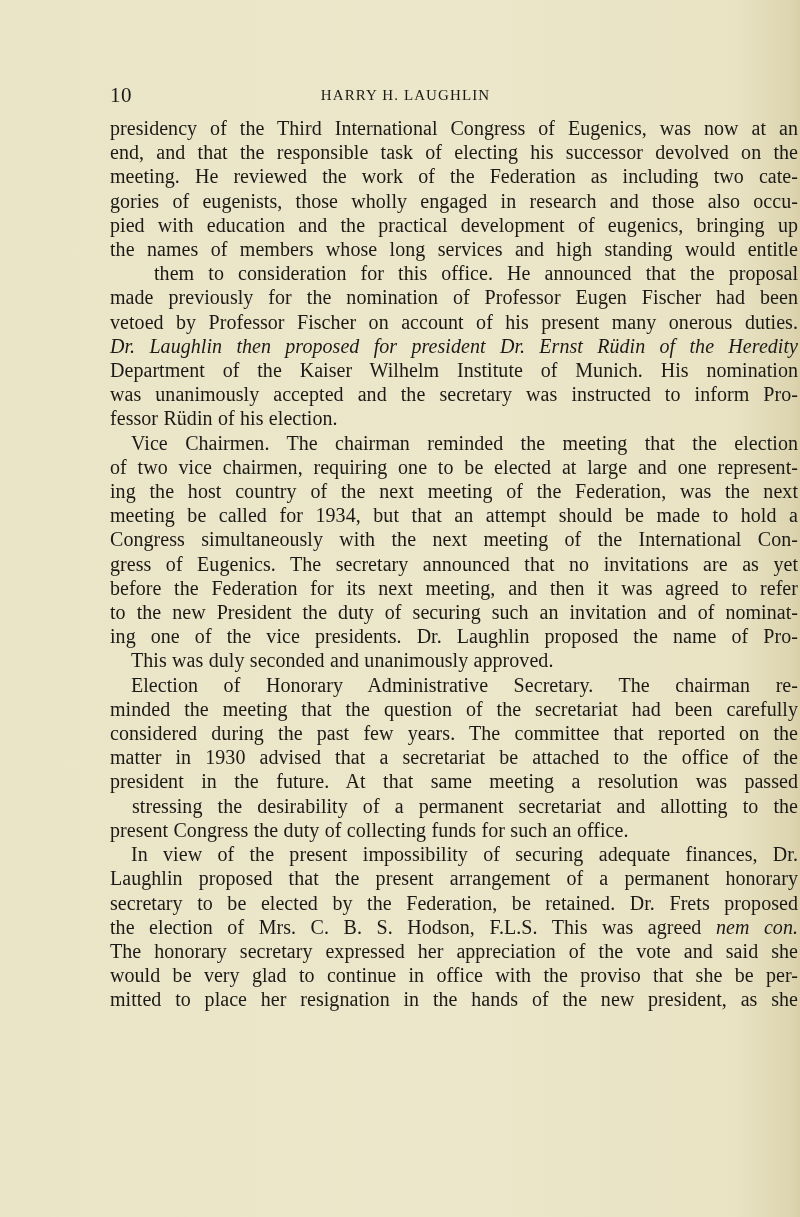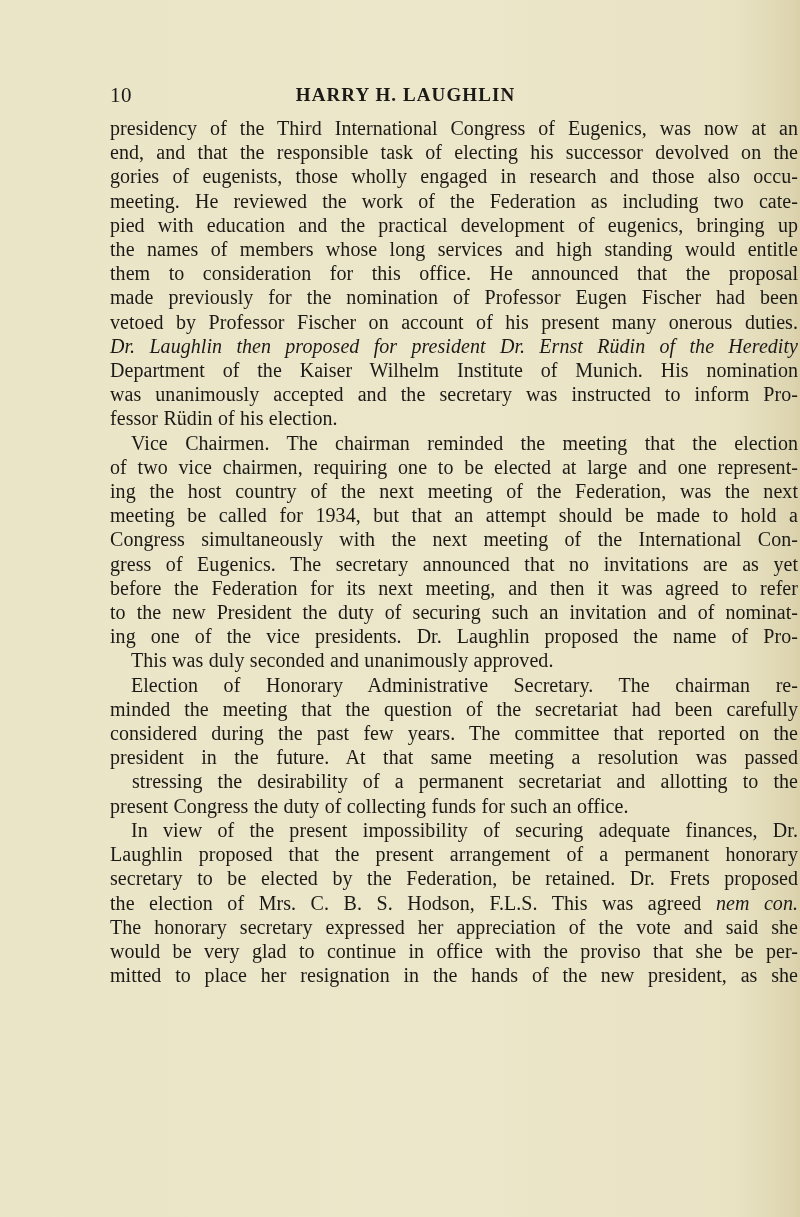--- a/index.html
+++ b/index.html
@@ -37,26 +37,25 @@
       font-size: 21px;
       line-height: 30px;
       letter-spacing: 0.5px;
     }
     .running-title {
       position: absolute;
       left: 0;
       right: 0;
       top: 3px;
       text-align: center;
-      font-size: 19px;
+      font-size: 15px;
       line-height: 24px;
       letter-spacing: 1.1px;
       padding-left: 0;
       margin-left: -95px;
-      font-weight: bold;
     }
     .body-text {
       position: absolute;
       left: 110px;
       top: 116px;
       width: 688px;
       font-size: 20px;
       line-height: 24.2px;
       text-align: justify;
       letter-spacing: 0.05px;
@@ -80,25 +79,25 @@
 <div class="page">
 
   <div class="running-head">
     <span class="page-number">10</span>
     <div class="running-title">HARRY H. LAUGHLIN</div>
   </div>
 
   <div class="body-text">
     <p class="line" style="text-align-last: justify;">presidency of the Third International Congress of Eugenics, was now at an</p>
     <p class="line" style="text-align-last: justify;">end, and that the responsible task of electing his successor devolved on the</p>
+    <p class="line" style="text-align-last: justify;">meeting.  He reviewed the work of the Federation as including two cate-</p>
     <p class="line" style="text-align-last: justify;">gories of eugenists, those wholly engaged in research and those also occu-</p>
-    <p class="line" style="text-align-last: justify;">meeting.  He reviewed the work of the Federation as including two cate-</p>
     <p class="line" style="text-align-last: justify;">pied with education and the practical development of eugenics, bringing up</p>
     <p class="line" style="text-align-last: justify;">the names of members whose long services and high standing would entitle</p>
-    <p class="line" style="text-align-last: justify;">them to consideration for this office.  He announced that the proposal</p>
+    <p class="line" style="text-align-last: justify; margin-left: 44px;">them to consideration for this office.  He announced that the proposal</p>
     <p class="line" style="text-align-last: justify;">made previously for the nomination of Professor Eugen Fischer had been</p>
     <p class="line" style="text-align-last: justify;">vetoed by Professor Fischer on account of his present many onerous duties.</p>
     <p class="line" style="text-align-last: justify; font-style: italic;">Dr. Laughlin then proposed for president Dr. Ernst Rüdin of the Heredity</p>
     <p class="line" style="text-align-last: justify;">Department of the Kaiser Wilhelm Institute of Munich.  His nomination</p>
     <p class="line" style="text-align-last: justify;">was unanimously accepted and the secretary was instructed to inform Pro-</p>
     <p class="line">fessor Rüdin of his election.</p>
 
     <p class="line indent" style="text-align-last: justify;">Vice Chairmen.  The chairman reminded the meeting that the election</p>
     <p class="line" style="text-align-last: justify;">of two vice chairmen, requiring one to be elected at large and one represent-</p>
     <p class="line" style="text-align-last: justify;">ing the host country of the next meeting of the Federation, was the next</p>
@@ -107,20 +106,21 @@
     <p class="line" style="text-align-last: justify;">gress of Eugenics.  The secretary announced that no invitations are as yet</p>
     <p class="line" style="text-align-last: justify;">before the Federation for its next meeting, and then it was agreed to refer</p>
     <p class="line" style="text-align-last: justify;">to the new President the duty of securing such an invitation and of nominat-</p>
     <p class="line" style="text-align-last: justify;">ing one of the vice presidents.  Dr. Laughlin proposed the name of Pro-</p>
 
     <p class="line indent">This was duly seconded and unanimously approved.</p>
 
     <p class="line indent" style="text-align-last: justify;">Election of Honorary Administrative Secretary.  The chairman re-</p>
     <p class="line" style="text-align-last: justify;">minded the meeting that the question of the secretariat had been carefully</p>
     <p class="line" style="text-align-last: justify;">considered during the past few years.  The committee that reported on the</p>
+    <p class="line" style="text-align-last: justify;">matter in 1930 advised that a secretariat be attached to the office of the</p>
     <p class="line" style="text-align-last: justify;">president in the future.  At that same meeting a resolution was passed</p>
     <p class="line" style="text-align-last: justify; margin-left: 22px;">stressing the desirability of a permanent secretariat and allotting to the</p>
     <p class="line">present Congress the duty of collecting funds for such an office.</p>
 
     <p class="line indent" style="text-align-last: justify;">In view of the present impossibility of securing adequate finances, Dr.</p>
     <p class="line" style="text-align-last: justify;">Laughlin proposed that the present arrangement of a permanent honorary</p>
     <p class="line" style="text-align-last: justify;">secretary to be elected by the Federation, be retained.  Dr. Frets proposed</p>
     <p class="line" style="text-align-last: justify;"><span>the election of Mrs. C. B. S. Hodson, F.L.S.  This was agreed </span><span class="italic">nem con.</span></p>
     <p class="line" style="text-align-last: justify;">The honorary secretary expressed her appreciation of the vote and said she</p>
     <p class="line" style="text-align-last: justify;">would be very glad to continue in office with the proviso that she be per-</p>

